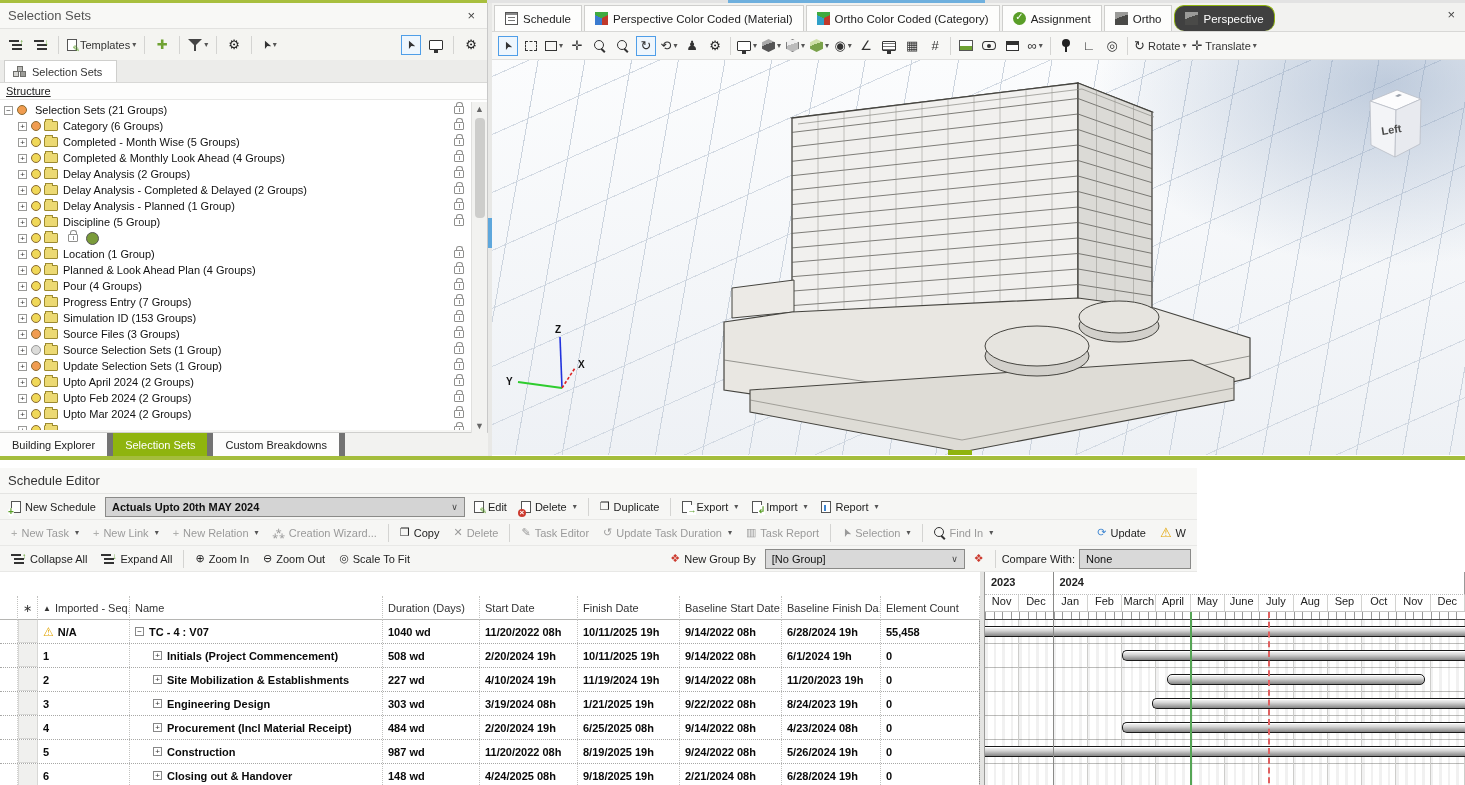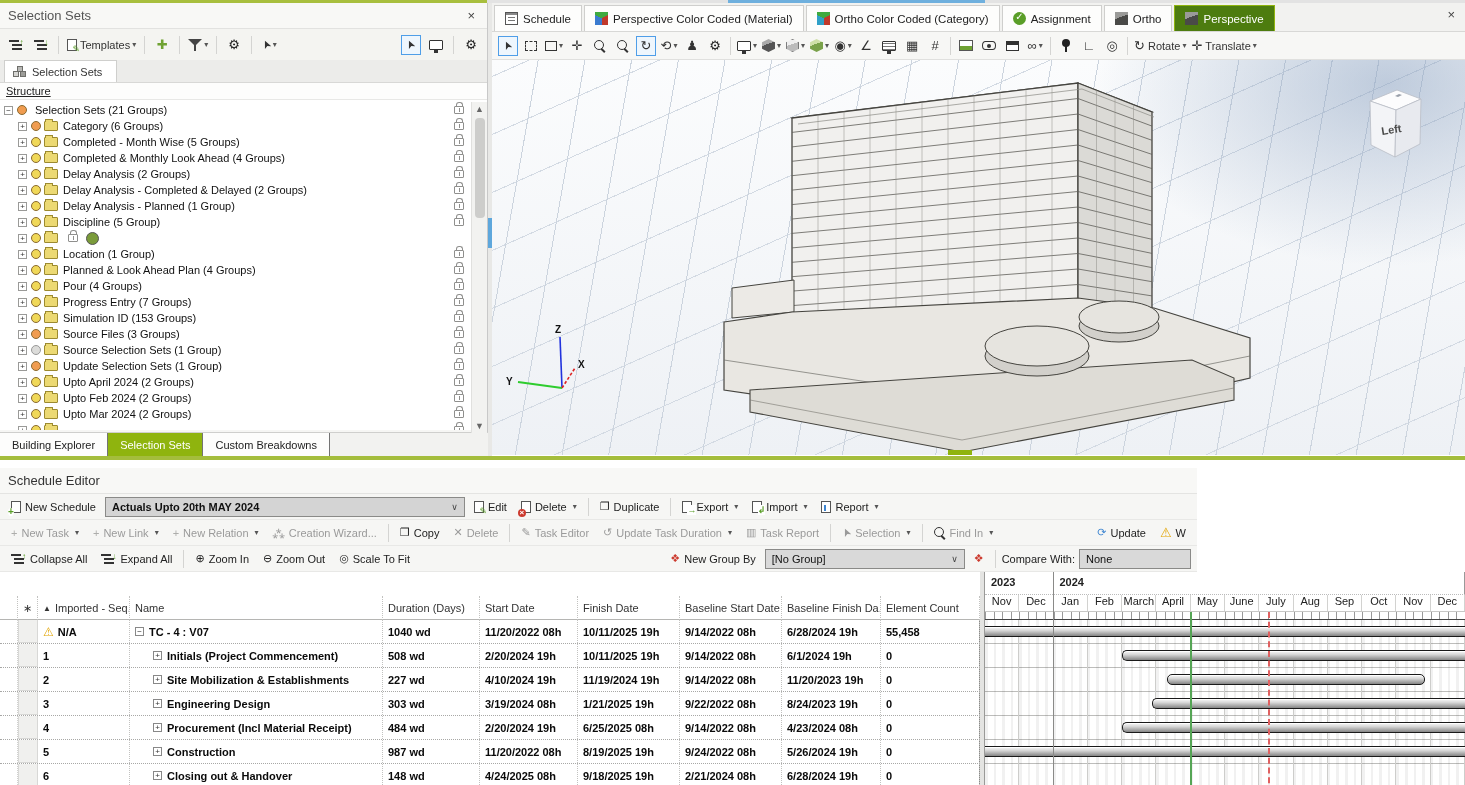--- a/index.html
+++ b/index.html
@@ -52,32 +52,32 @@
   .lock::before{content:"";position:absolute;top:-5px;left:1px;width:5px;height:4px;border:1.5px solid #8f8f8d;border-bottom:none;border-radius:3px 3px 0 0;}
   .lock::after{content:"";position:absolute;top:1px;left:3.5px;width:1.5px;height:4px;background:#8f8f8d;}
   .circc{width:18px;display:flex;justify-content:center;flex:none;}
   .circle{width:13px;height:13px;border-radius:50%;border:1px solid #555;}
   .c-green{background:#7a9b3a;} .c-yellow{background:#ede671;} .c-red{background:#e23b30;}
   .lp-scroll{position:absolute;right:0;top:99px;width:16px;height:331px;background:#f2f2f0;border-left:1px solid #e0e0de;display:flex;flex-direction:column;align-items:center;z-index:5;}
   .sarrow{height:14px;color:#666;font-size:9px;line-height:14px;}
   .sthumb{width:10px;height:100px;background:#cdcdcb;border-radius:4px;margin-top:2px;}
   .lp-scroll .sp{flex:1;}
   .lp-tabs{position:absolute;left:0;bottom:0;width:488px;height:24px;background:#f2f2f0;border-top:1px solid #cfcfcd;display:flex;align-items:stretch;}
-  .btab{display:flex;align-items:center;padding:0 12px;border-right:1px solid #737373;background:#fdfdfc;color:#222;}
+  .btab{display:flex;align-items:center;padding:0 12px;border-right:6px solid #737373;background:#fdfdfc;color:#222;}
   .btab.active{background:#8fb40e;color:#fff;}
 
   
   .vsplit{position:absolute;left:488px;top:3px;width:4px;height:453px;background:#e8e8e6;}
   .vsplit .grip{position:absolute;left:0;top:215px;width:4px;height:30px;background:#5ea7dc;}
 
   
   .viewport{position:absolute;left:492px;top:3px;width:973px;height:453px;background:#fff;}
   .vp-tabs{height:29px;background:#f2f2f0;border-bottom:1px solid #d8d8d6;display:flex;align-items:flex-end;padding-left:2px;position:relative;}
   .vtab{height:26px;display:flex;align-items:center;gap:5px;padding:0 10px;background:#fdfdfc;border:1px solid #cfcfcd;border-bottom:none;margin-right:2px;color:#222;font-size:11.5px;white-space:nowrap;}
-  .vtab.active{background:#4d7c0f;color:#fff;border-color:#8fb40e;}
+  .vtab.active{background:#404040;color:#fff;border-color:#8fb40e;border-radius:10px;}
   .vp-close{position:absolute;right:6px;top:4px;}
   .vticon{width:13px;height:13px;display:inline-block;flex:none;}
   .vt-schedule{background:linear-gradient(#888 0 2px,#fff 2px);border:1px solid #555;position:relative;}
   .vt-schedule::after{content:"";position:absolute;left:2px;top:4px;right:2px;height:6px;background:repeating-linear-gradient(#777 0 1px,transparent 1px 3px);}
   .cube3{clip-path:polygon(50% 0,100% 25%,100% 75%,50% 100%,0 75%,0 25%);}
   .vt-cube-color{background:conic-gradient(from 180deg,#3b7bd0 0 120deg,#3faa3f 0 240deg,#c0392b 0);}
   .vt-cube-color2{background:conic-gradient(from 180deg,#2fa0c8 0 120deg,#3faa3f 0 240deg,#c0392b 0);}
   .vt-check{border-radius:50%;background:#5a9e28;position:relative;}
   .vt-check::after{content:"✓";position:absolute;left:2.5px;top:-1px;color:#fff;font-size:10px;}
   .vt-cube-dark{background:linear-gradient(160deg,#9a9a98 0 40%,#4a4a48 40%);}

